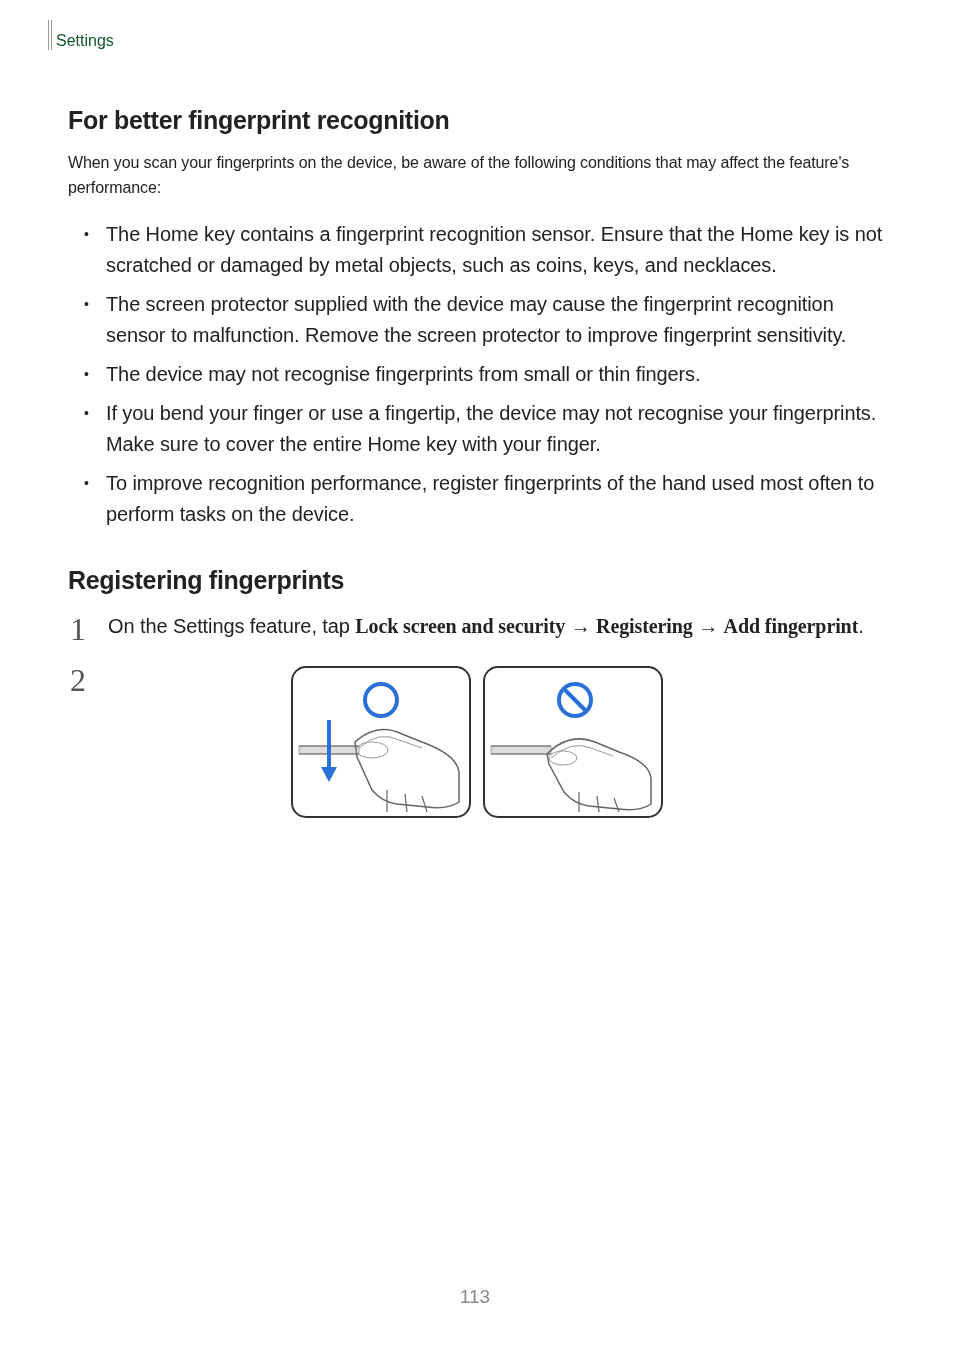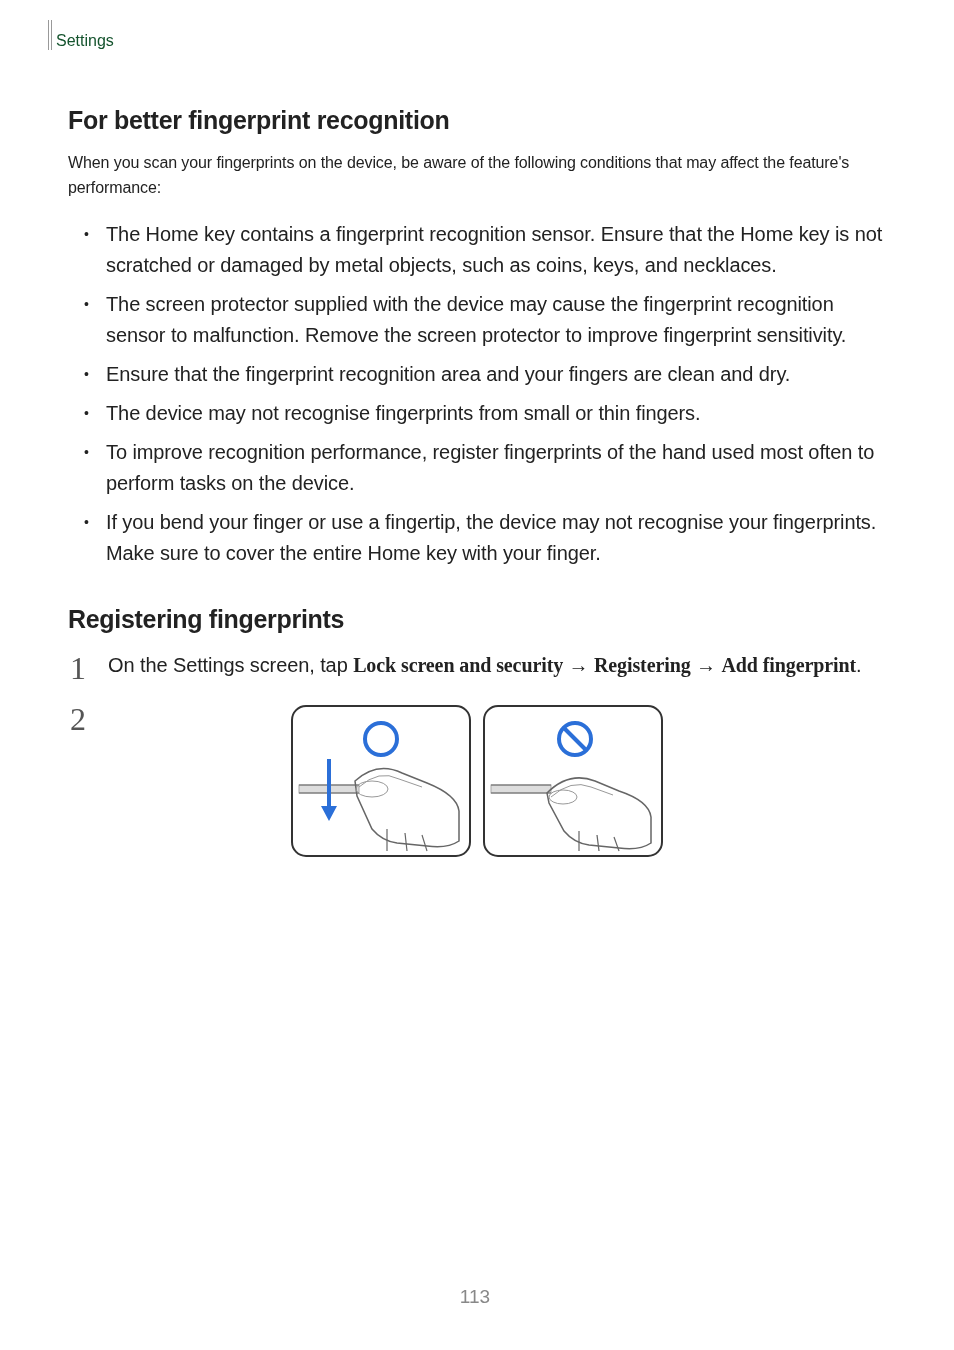--- a/index.html
+++ b/index.html
@@ -125,32 +125,31 @@
 <div class="header-label">Settings</div>
 
 <div class="content">
 
   <h2>For better fingerprint recognition</h2>
   <p class="intro">When you scan your fingerprints on the device, be aware of the following conditions that may affect the feature's performance:</p>
 
   <ul class="bullets">
     <li>The Home key contains a fingerprint recognition sensor. Ensure that the Home key is not scratched or damaged by metal objects, such as coins, keys, and necklaces.</li>
     <li>The screen protector supplied with the device may cause the fingerprint recognition sensor to malfunction. Remove the screen protector to improve fingerprint sensitivity.</li>
-    <li>Ensure that the fingerprint recognition area and your fingers are clean and dry.</li>
     <li>The device may not recognise fingerprints from small or thin fingers.</li>
+    <li>If you bend your finger or use a fingertip, the device may not recognise your fingerprints. Make sure to cover the entire Home key with your finger.</li>
     <li>To improve recognition performance, register fingerprints of the hand used most often to perform tasks on the device.</li>
-    <li>If you bend your finger or use a fingertip, the device may not recognise your fingerprints. Make sure to cover the entire Home key with your finger.</li>
   </ul>
 
   <h2>Registering fingerprints</h2>
 
   <ol class="steps">
     <li>
       <span class="num">1</span>
-      <span>On the Settings screen, tap </span><span class="bold">Lock screen and security</span><span class="arrow"> → </span><span class="bold">Registering</span><span class="arrow"> → </span><span class="bold">Add fingerprint</span><span>.</span>
+      <span>On the Settings feature, tap </span><span class="bold">Lock screen and security</span><span class="arrow"> → </span><span class="bold">Registering</span><span class="arrow"> → </span><span class="bold">Add fingerprint</span><span>.</span>
     </li>
     <li>
       <span class="num">2</span>
     </li>
   </ol>
 
   <div class="illustration-wrap">
     <svg class="illustration" width="380" height="160" viewBox="0 0 380 160">
 
       <rect x="5" y="5" width="178" height="150" rx="14" ry="14" fill="none" stroke="#333" stroke-width="2"></rect>

